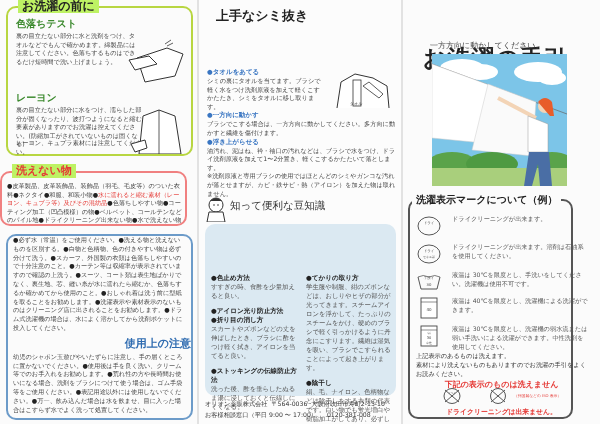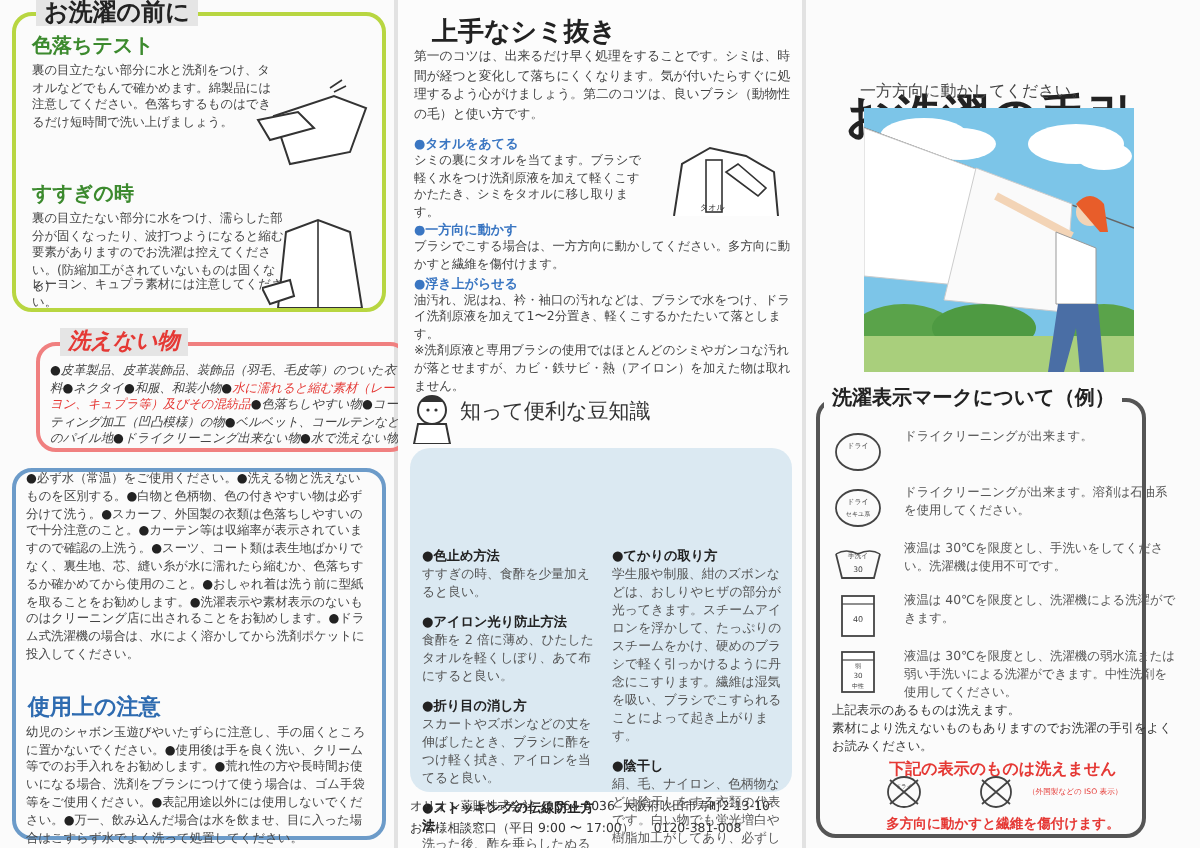--- a/index.html
+++ b/index.html
@@ -10,29 +10,29 @@
     color: #333;
   }
   .sheet { position: relative; width: 600px; height: 424px; background: #f7f7f7; }
   .panel { position: absolute; top: 0; height: 424px; background: #fbfbfb; }
   .p1 { left: 0; width: 197px; }
   .p2 { left: 199px; width: 202px; background: #fcfcfc; }
   .p3 { left: 403px; width: 197px; }
   .fold { position: absolute; top: 0; width: 2px; height: 424px; background: #e2e2e2; }
 
   .box { position: absolute; border: 2px solid; border-radius: 10px; }
-  .box-title { position: absolute; top: -9px; left: 10px; padding: 0 4px; background: #e5e5e5; font-weight: bold; font-size: 11.5px; line-height: 14px; white-space: nowrap; }
+  .box-title { position: absolute; top: -9px; left: 10px; padding: 0 4px; background: #bef264; font-weight: bold; font-size: 11.5px; line-height: 14px; white-space: nowrap; }
   .small { font-size: 6.2px; line-height: 8.6px; color: #444; }
   .sub-green { color: #3c8a2e; font-weight: bold; font-size: 10px; line-height: 12px; }
   .red { color: #e53935; }
   .bullet { color: #222; }
 
   
   .b-green { left: 6px; top: 6px; width: 187px; height: 150px; border-color: #b8d641; }
-  .b-red { left: 18px; top: 171px; width: 187px; height: 55px; border-color: #f08080; font-style: italic; }
+  .b-red { left: 0; top: 171px; width: 187px; height: 55px; border-color: #f08080; }
   .b-blue { left: 6px; top: 234px; width: 187px; height: 186px; border-color: #6c9bc9; border-top-color: #6c9bc9; }
   .b-blue .box-title { color: #2e6bb0; position: static; background: none; padding: 0; margin: 2px 0 2px 6px; font-size: 11px; }
 
   
   .p2-title { position: absolute; top: 7px; left: 14px; font-size: 13px; font-weight: bold; color: #222; }
   .p2-intro { position: absolute; top: 24px; left: 8px; width: 192px; font-size: 6.4px; line-height: 9.6px; color: #444; }
   .tip-head { color: #3a76c2; font-weight: bold; font-size: 6.5px; line-height: 9px; }
   .tips { position: absolute; top: 68px; left: 8px; width: 192px; }
   .mame { position: absolute; left: 205px; top: 196px; }
   .mame-title { position: absolute; left: 230px; top: 199px; font-size: 10.5px; color: #333; }
@@ -63,52 +63,51 @@
 
   <div class="box b-green">
     <div class="box-title" style="color:#222;font-size:12px;">お洗濯の前に</div>
     <div style="position:absolute;left:8px;top:10px;" class="sub-green">色落ちテスト</div>
     <div class="small" style="position:absolute;left:8px;top:24px;width:120px;">裏の目立たない部分に水と洗剤をつけ、タオルなどでもんで確かめます。綿製品には注意してください。色落ちするものはできるだけ短時間で洗い上げましょう。</div>
     <svg style="position:absolute;right:6px;top:28px;" width="58" height="50" viewBox="0 0 58 50">
       <path d="M10 22 L40 12 L56 18 L48 40 L18 46 Z" fill="#fff" stroke="#333" stroke-width="1"></path>
       <path d="M2 24 L22 20 L30 28 L8 34 Z" fill="#fff" stroke="#333" stroke-width="1"></path>
       <path d="M38 8 L44 4 M40 10 L46 7" stroke="#333" stroke-width="0.8"></path>
     </svg>
-    <div style="position:absolute;left:8px;top:84px;" class="sub-green">すすぎの時</div>
+    <div style="position:absolute;left:8px;top:84px;" class="sub-green">レーヨン</div>
     <div class="small" style="position:absolute;left:8px;top:98px;width:128px;">裏の目立たない部分に水をつけ、濡らした部分が固くなったり、波打つようになると縮む要素がありますのでお洗濯は控えてください。(防縮加工がされていないものは固くなる)</div>
     <div class="small" style="position:absolute;left:8px;top:131px;width:128px;">レーヨン、キュプラ素材には注意してください。</div>
     <svg style="position:absolute;right:4px;top:100px;" width="56" height="46" viewBox="0 0 56 46">
       <path d="M8 46 L12 8 L28 2 L44 8 L50 46 Z" fill="#fff" stroke="#333" stroke-width="1"></path>
       <path d="M28 2 L28 46" stroke="#333" stroke-width="0.8"></path>
       <path d="M0 36 L14 32 L16 40 L4 44 Z" fill="#fff" stroke="#333" stroke-width="1"></path>
     </svg>
   </div>
 
   <div class="box b-red">
     <div class="box-title red" style="font-size:11px;">洗えない物</div>
     <div class="small" style="position:absolute;left:5px;top:9px;width:176px;line-height:8.6px;">
       <span class="bullet">●</span><span>皮革製品、皮革装飾品、装飾品（羽毛、毛皮等）のついた衣料</span><span class="bullet">●</span><span>ネクタイ</span><span class="bullet">●</span><span>和服、和装小物</span><span class="bullet">●</span><span class="red">水に濡れると縮む素材（レーヨン、キュプラ等）及びその混紡品</span><span class="bullet">●</span><span>色落ちしやすい物</span><span class="bullet">●</span><span>コーティング加工（凹凸模様）の物</span><span class="bullet">●</span><span>ベルベット、コールテンなどのパイル地</span><span class="bullet">●</span><span>ドライクリーニング出来ない物</span><span class="bullet">●</span><span>水で洗えない物</span>
     </div>
   </div>
 
   <div class="box b-blue">
     <div class="small" style="margin:0 5px;line-height:8.8px;">
       <span class="bullet">●</span><span>必ず水（常温）をご使用ください。</span><span class="bullet">●</span><span>洗える物と洗えないものを区別する。</span><span class="bullet">●</span><span>白物と色柄物、色の付きやすい物は必ず分けて洗う。</span><span class="bullet">●</span><span>スカーフ、外国製の衣類は色落ちしやすいので十分注意のこと。</span><span class="bullet">●</span><span>カーテン等は収縮率が表示されていますので確認の上洗う。</span><span class="bullet">●</span><span>スーツ、コート類は表生地ばかりでなく、裏生地、芯、縫い糸が水に濡れたら縮むか、色落ちするか確かめてから使用のこと。</span><span class="bullet">●</span><span>おしゃれ着は洗う前に型紙を取ることをお勧めします。</span><span class="bullet">●</span><span>洗濯表示や素材表示のないものはクリーニング店に出されることをお勧めします。</span><span class="bullet">●</span><span>ドラム式洗濯機の場合は、水によく溶かしてから洗剤ポケットに投入してください。</span>
     </div>
-    <div class="box-title" style="margin-top:14px;">使用上の注意</div>
+    <div class="box-title" style="margin-top:4px;text-align:right;">使用上の注意</div>
     <div class="small" style="margin:0 5px;line-height:8.8px;">
       <span>幼児のシャボン玉遊びやいたずらに注意し、手の届くところに置かないでください。</span><span class="bullet">●</span><span>使用後は手を良く洗い、クリーム等でのお手入れをお勧めします。</span><span class="bullet">●</span><span>荒れ性の方や長時間お使いになる場合、洗剤をブラシにつけて使う場合は、ゴム手袋等をご使用ください。</span><span class="bullet">●</span><span>表記用途以外には使用しないでください。</span><span class="bullet">●</span><span>万一、飲み込んだ場合は水を飲ませ、目に入った場合はこすらず水でよく洗って処置してください。</span>
     </div>
   </div>
 
   <div class="panel p2"></div>
   <div class="fold" style="left:401px"></div>
 
   <div class="p2-title" style="left:216px;">上手なシミ抜き</div>
-  <div class="p2-intro" style="left:207px;">第一のコツは、出来るだけ早く処理をすることです。シミは、時間が経つと変化して落ちにくくなります。気が付いたらすぐに処理するよう心がけましょう。第二のコツは、良いブラシ（動物性の毛）と使い方です。</div>
 
   <div class="tips" style="left:207px;">
     <div class="tip-head">●タオルをあてる</div>
     <div class="small" style="width:118px;font-size:6.2px;line-height:8.6px;">シミの裏にタオルを当てます。ブラシで軽く水をつけ洗剤原液を加えて軽くこすかたたき、シミをタオルに移し取ります。</div>
     <div class="tip-head">●一方向に動かす</div>
     <div class="small" style="font-size:6.2px;line-height:8.6px;">ブラシでこする場合は、一方方向に動かしてください。多方向に動かすと繊維を傷付けます。</div>
     <div class="tip-head">●浮き上がらせる</div>
     <div class="small" style="font-size:6.2px;line-height:8.6px;">油汚れ、泥はね、衿・袖口の汚れなどは、ブラシで水をつけ、ドライ洗剤原液を加えて1〜2分置き、軽くこするかたたいて落とします。</div>
     <div class="small" style="font-size:6.2px;line-height:8.6px;">※洗剤原液と専用ブラシの使用ではほとんどのシミやガンコな汚れが落とせますが、カビ・鉄サビ・熱（アイロン）を加えた物は取れません。</div>
   </div>
@@ -126,21 +125,20 @@
     <circle cx="9" cy="9" r="0.8" fill="#333"></circle>
       <circle cx="13" cy="9" r="0.8" fill="#333"></circle>
   </svg>
   <div class="mame-title">知って便利な豆知識</div>
 
   <div class="blue-area">
     <div class="col col-l">
       <div class="h">●色止め方法</div>
       <div class="t">すすぎの時、食酢を少量加えると良い。</div>
       <div class="h">●アイロン光り防止方法</div>
-      <div class="t">食酢を 2 倍に薄め、ひたしたタオルを軽くしぼり、あて布にすると良い。</div>
       <div class="h">●折り目の消し方</div>
       <div class="t">スカートやズボンなどの丈を伸ばしたとき、ブラシに酢をつけ軽く拭き、アイロンを当てると良い。</div>
       <div class="h">●ストッキングの伝線防止方法</div>
       <div class="t">洗った後、酢を垂らしたぬるま湯に浸しておくと伝線しにくくなる。</div>
     </div>
     <div class="col col-r">
       <div class="h">●てかりの取り方</div>
       <div class="t">学生服や制服、紺のズボンなどは、おしりやヒザの部分が光ってきます。スチームアイロンを浮かして、たっぷりのスチームをかけ、硬めのブラシで軽く引っかけるように丹念にこすります。繊維は湿気を吸い、ブラシでこすられることによって起き上がります。</div>
       <div class="h">●陰干し</div>
       <div class="t">絹、毛、ナイロン、色柄物などは陰干しをする衣類の代表です。白い物でも蛍光増白や樹脂加工がしてあり、必ずしも日光に対し丈夫とはいえませんので陰干しがおすすめです。</div>
@@ -239,15 +237,15 @@
     <svg style="position:absolute;left:32px;top:186px;" width="20" height="18" viewBox="0 0 20 18">
       <ellipse cx="10" cy="9" rx="8" ry="7.5" fill="none" stroke="#444" stroke-width="0.9"></ellipse>
       <path d="M3 3 L17 15 M17 3 L3 15" stroke="#444" stroke-width="0.9"></path>
       <text x="10" y="7" font-size="2.6" text-anchor="middle" fill="#444">ドライ</text>
     </svg>
     <svg style="position:absolute;left:78px;top:186px;" width="20" height="18" viewBox="0 0 20 18">
       <circle cx="10" cy="9" r="7.5" fill="none" stroke="#444" stroke-width="0.9"></circle>
       <path d="M3 3 L17 15 M17 3 L3 15" stroke="#444" stroke-width="0.9"></path>
     </svg>
     <div class="red" style="position:absolute;left:104px;top:192px;font-size:3.8px;">（外国製などの ISO 表示）</div>
-    <div class="red" style="position:absolute;left:0;width:183px;top:206px;text-align:center;font-size:6.8px;font-weight:bold;">多方向に動かすと繊維を傷付けます。</div>
+    <div class="red" style="position:absolute;left:0;width:183px;top:206px;text-align:center;font-size:6.8px;font-weight:bold;">ドライクリーニングは出来ません。</div>
   </div>
 </div>
 
 </body></html>

